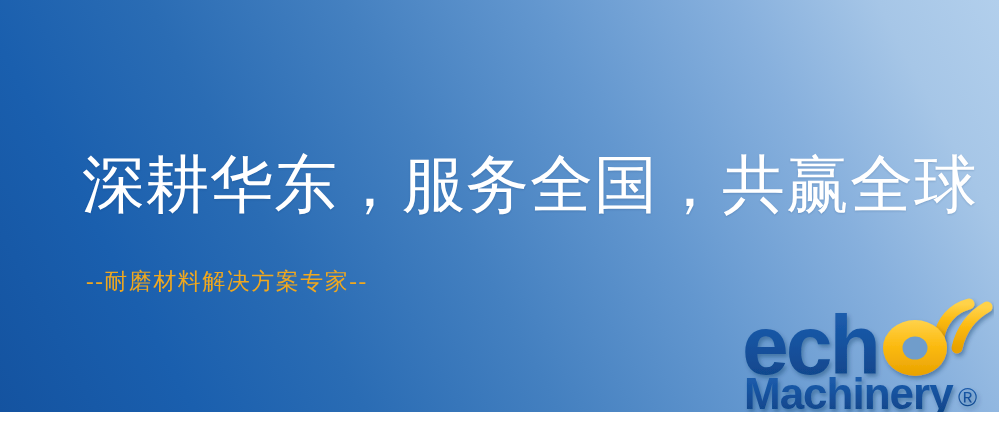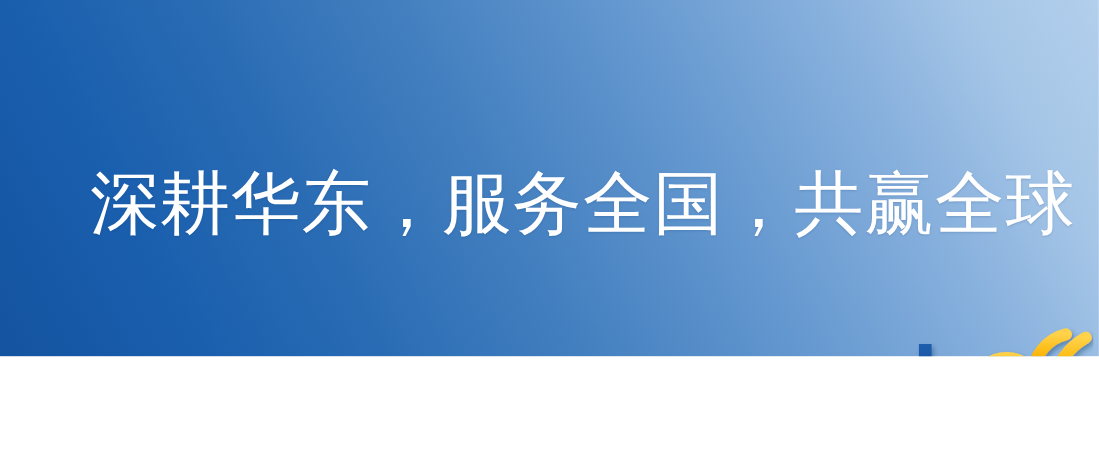--- a/index.html
+++ b/index.html
@@ -5,21 +5,21 @@
 <style>
   html, body {
     margin: 0;
     padding: 0;
     background: #ffffff;
   }
 
   #banner {
     position: relative;
     width: 999px;
-    height: 324px;
+    height: 412px;
     overflow: hidden;
     
     background: linear-gradient(62deg,
         #1453a0 0%,
         #1a5fae 16%,
         #2a6cb4 30%,
         #4480c0 46%,
         #6397cf 62%,
         #87b0dd 78%,
         #a6c6e7 90%,
@@ -70,20 +70,21 @@
     height: 124px;
   }
 </style>
 </head>
 <body>
 
 <div id="banner">
 
   <div class="headline">深耕华东，服务全国，共赢全球</div>
 
+  <div class="subtitle">--耐磨材料解决方案专家--</div>
 
   <div class="logo">
     <svg viewBox="0 0 252 124" xmlns="http://www.w3.org/2000/svg">
       <defs>
         <linearGradient id="blueGrad" x1="0" y1="0" x2="0" y2="1">
           <stop offset="0%" stop-color="#2163b4"></stop>
           <stop offset="48%" stop-color="#15529f"></stop>
           <stop offset="100%" stop-color="#0f4384"></stop>
         </linearGradient>
         <linearGradient id="yellowGrad" x1="0" y1="0" x2="0" y2="1">

